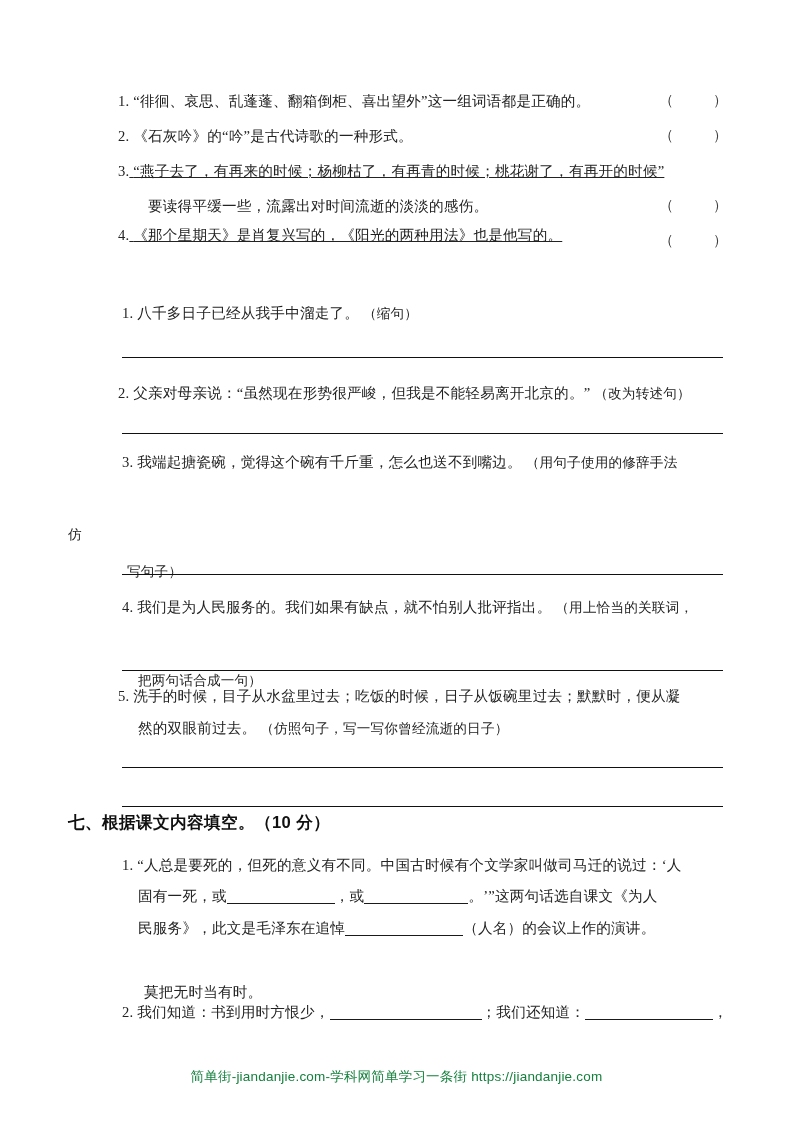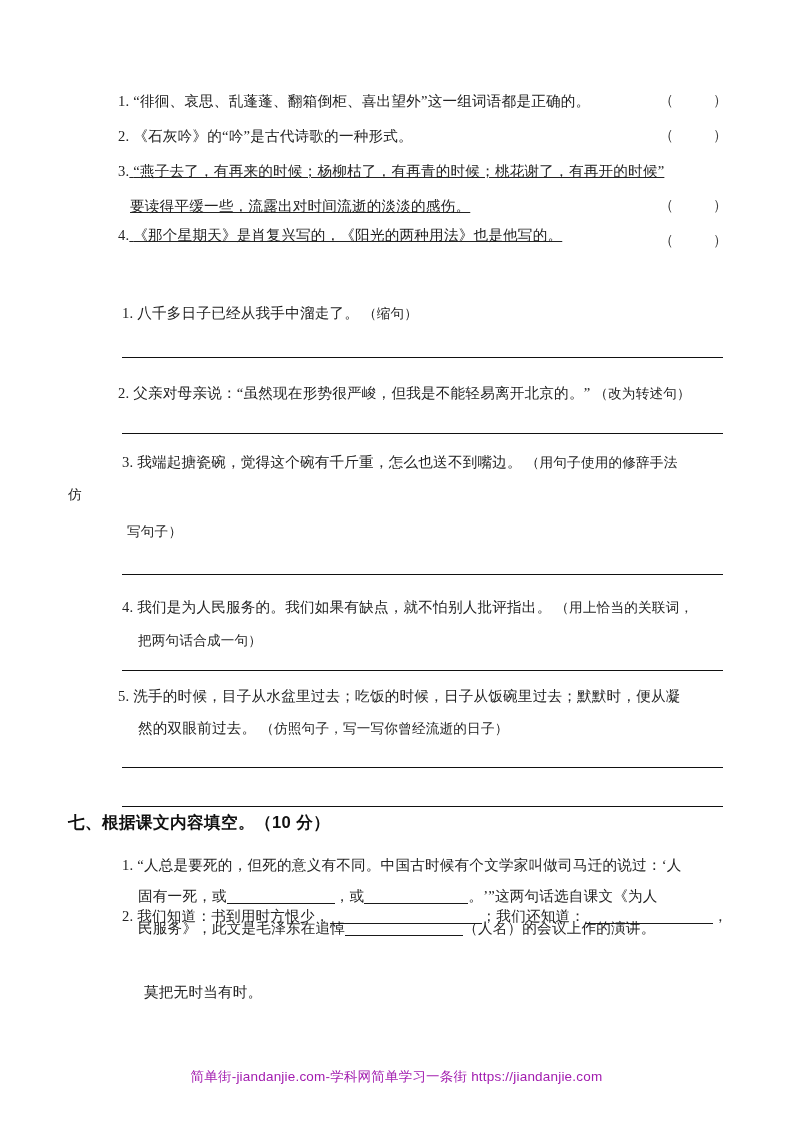--- a/index.html
+++ b/index.html
@@ -70,31 +70,32 @@
     display: inline-block;
     border-bottom: 1.3px solid #1a1a1a;
     vertical-align: -3px;
     height: 15px;
   }
 
   
   .kai {
     font-family: "Liberation Serif", "DejaVu Serif", serif;
     font-size: 13.6px;
+    margin-top: 40px;
   }
 
   
   .footer {
     position: absolute;
     left: 0;
     width: 793px;
     text-align: center;
     font-family: "Liberation Sans", "DejaVu Sans", sans-serif;
     font-size: 13.5px;
-    color: #a21caf;
+    color: #15803d;
     letter-spacing: 0.2px;
     white-space: nowrap;
   }
 </style>
 </head>
 <body>
 
 <div class="page">
 
   <div>
@@ -114,21 +115,21 @@
     </div>
     <div class="tf-brackets" style="left:659px; top:126px;">
       <span class="open">（</span>
       <span class="close">）</span>
     </div>
 
     <div class="qline" style="left:118px; top:161px;text-decoration:underline;">
       <span class="num">3.</span>
       <span>“燕子去了，有再来的时候；杨柳枯了，有再青的时候；桃花谢了，有再开的时候”</span>
     </div>
-    <div class="qline" style="left:130px; top:196px;text-decoration:underline;">
+    <div class="qline" style="left:148px; top:196px;">
       <span>要读得平缓一些，流露出对时间流逝的淡淡的感伤。</span>
     </div>
     <div class="tf-brackets" style="left:659px; top:196px;">
       <span class="open">（</span>
       <span class="close">）</span>
     </div>
 
     <div class="qline" style="left:118px; top:225px;text-decoration:underline;">
       <span class="num">4.</span>
       <span>《那个星期天》是肖复兴写的，《阳光的两种用法》也是他写的。</span>
@@ -188,21 +189,21 @@
     <span class="num">1.</span>
     <span>“人总是要死的，但死的意义有不同。中国古时候有个文学家叫做司马迁的说过：‘人</span>
   </div>
   <div class="qline" style="left:138px; top:918px;">
     <span>民服务》，此文是毛泽东在追悼</span><span class="blank" style="width:118px;"></span><span>（人名）的会议上作的演讲。</span>
   </div>
   <div class="qline" style="left:138px; top:886px;">
     <span>固有一死，或</span><span class="blank" style="width:108px;"></span><span>，或</span><span class="blank" style="width:104px;"></span><span>。’”这两句话选自课文《为人</span>
   </div>
 
-  <div class="qline" style="left:122px; top:906px;text-align:center;">
+  <div class="qline" style="left:122px; top:1002px;text-align:center;">
     <span class="num">2.</span>
     <span>我们知道：书到用时方恨少，</span><span class="blank" style="width:152px;"></span><span>；我们还知道：</span><span class="blank" style="width:128px;"></span><span>，</span>
   </div>
   <div class="qline" style="left:144px; top:982px;">莫把无时当有时。</div>
 
   <div class="footer" style="top:1068px;">简单街-jiandanjie.com-学科网简单学习一条街 https://jiandanjie.com</div>
 
 </div>
 
 </body></html>

